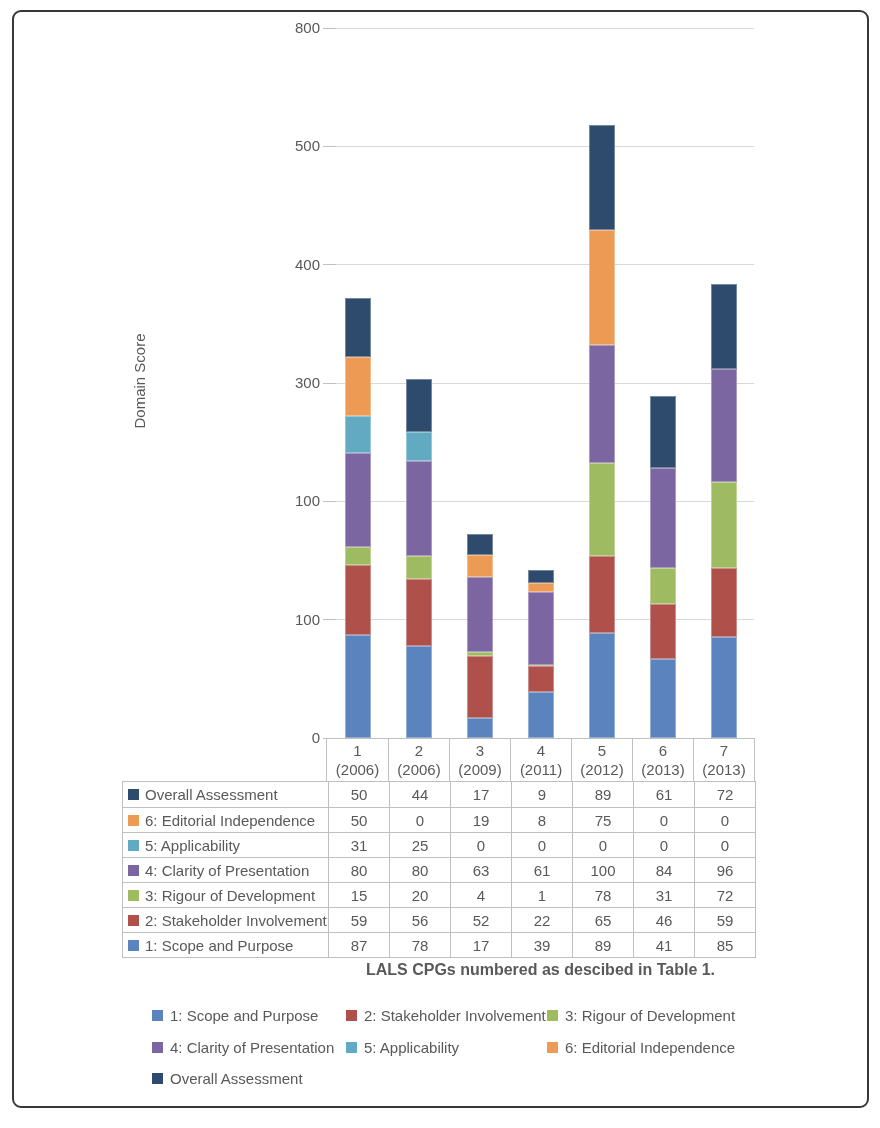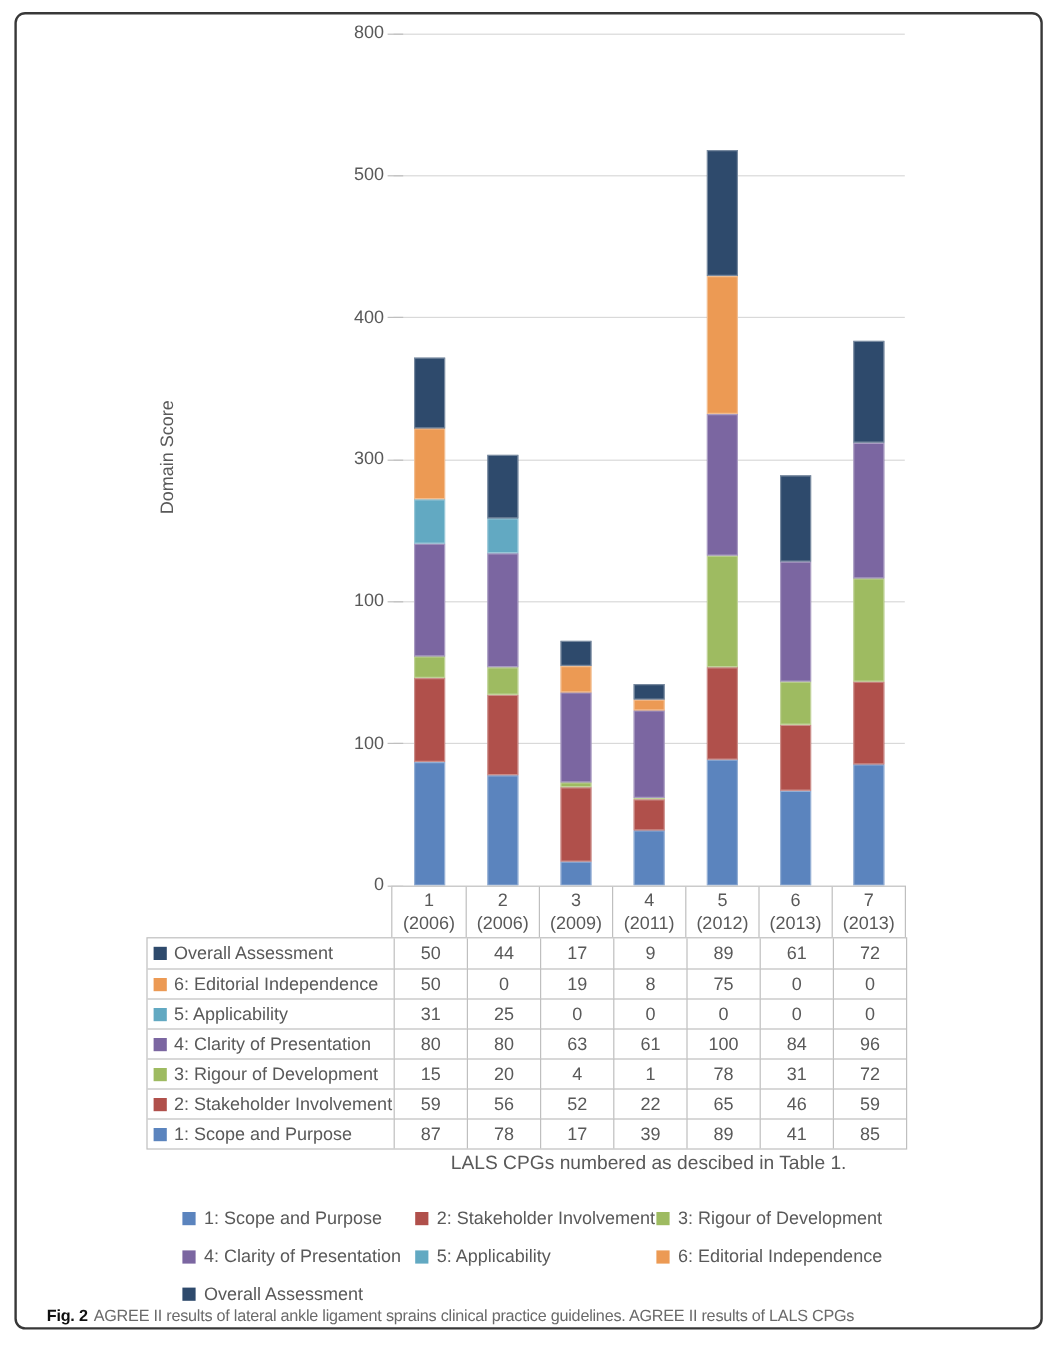--- a/index.html
+++ b/index.html
@@ -39,21 +39,21 @@
     border: 1px solid #bfbfbf; background: #fff;
   }
   .tbl-cell { font-size: 15px; color: #595959; display: flex; align-items: center; }
   .tbl-cell.num { justify-content: center; }
   .tbl-cell.lbl { padding-left: 5px; gap: 6px; white-space: nowrap; }
   .tbl-cell.bl { border-left: 1px solid #bfbfbf; }
   .tbl-cell.bt { border-top: 1px solid #bfbfbf; }
   .swatch { width: 11px; height: 11px; flex: 0 0 11px; display: inline-block; }
   .x-caption {
     position: absolute; left: 327px; top: 961px; width: 427px; text-align: center;
-    font-size: 16px; color: #595959;
+    font-size: 16px; color: #595959; font-weight: bold;
   }
   .legend-item {
     position: absolute; display: flex; align-items: center; gap: 7px;
     font-size: 15px; color: #595959; white-space: nowrap; height: 18px;
   }
   .fig-caption {
     position: absolute; left: 39px; top: 1089px; width: 800px;
     font-size: 13.5px; color: #6a6a6a; letter-spacing: -0.2px;
   }
   .fig-caption .fig-label { font-weight: bold; color: #111111; margin-right: 5px; }
@@ -268,16 +268,13 @@
       <div class="legend-item" style="left: 547px; top: 1038px;">
         <div class="swatch" style="background: rgb(236, 154, 84);"></div>
         <div>6: Editorial Independence</div>
       </div>
       <div class="legend-item" style="left: 152px; top: 1069px;">
         <div class="swatch" style="background: rgb(46, 74, 108);"></div>
         <div>Overall Assessment</div>
       </div>
     </div>
 
-  <div class="fig-caption">
-    <span class="fig-label">Fig. 2</span><span>AGREE II results of lateral ankle ligament sprains clinical practice guidelines. AGREE II results of LALS CPGs</span>
-  </div>
 </div>
 
 </body></html>

